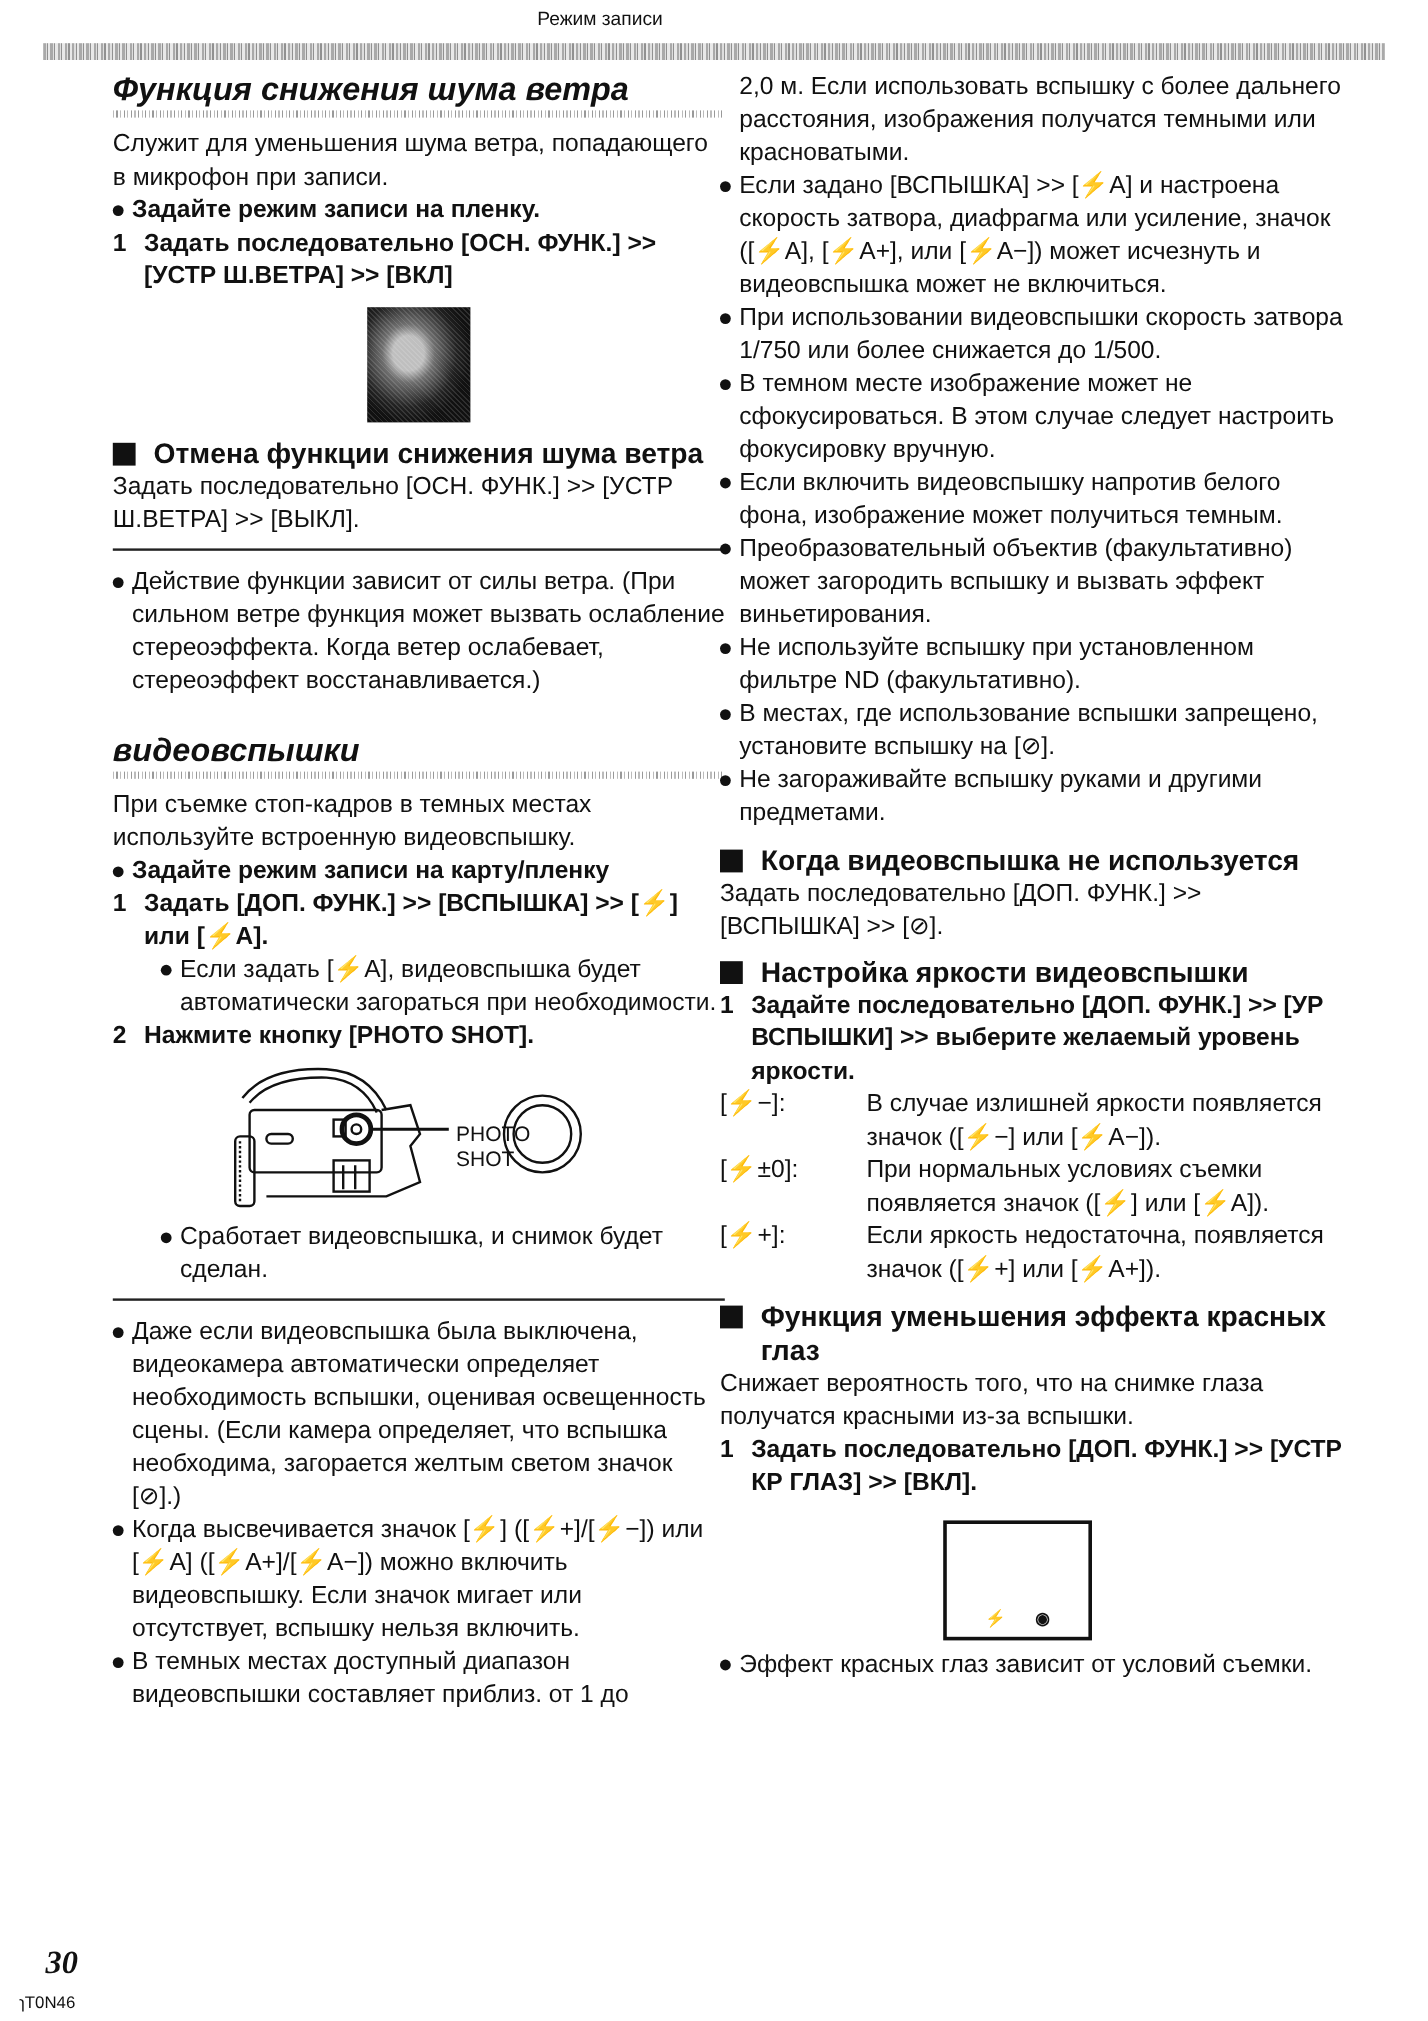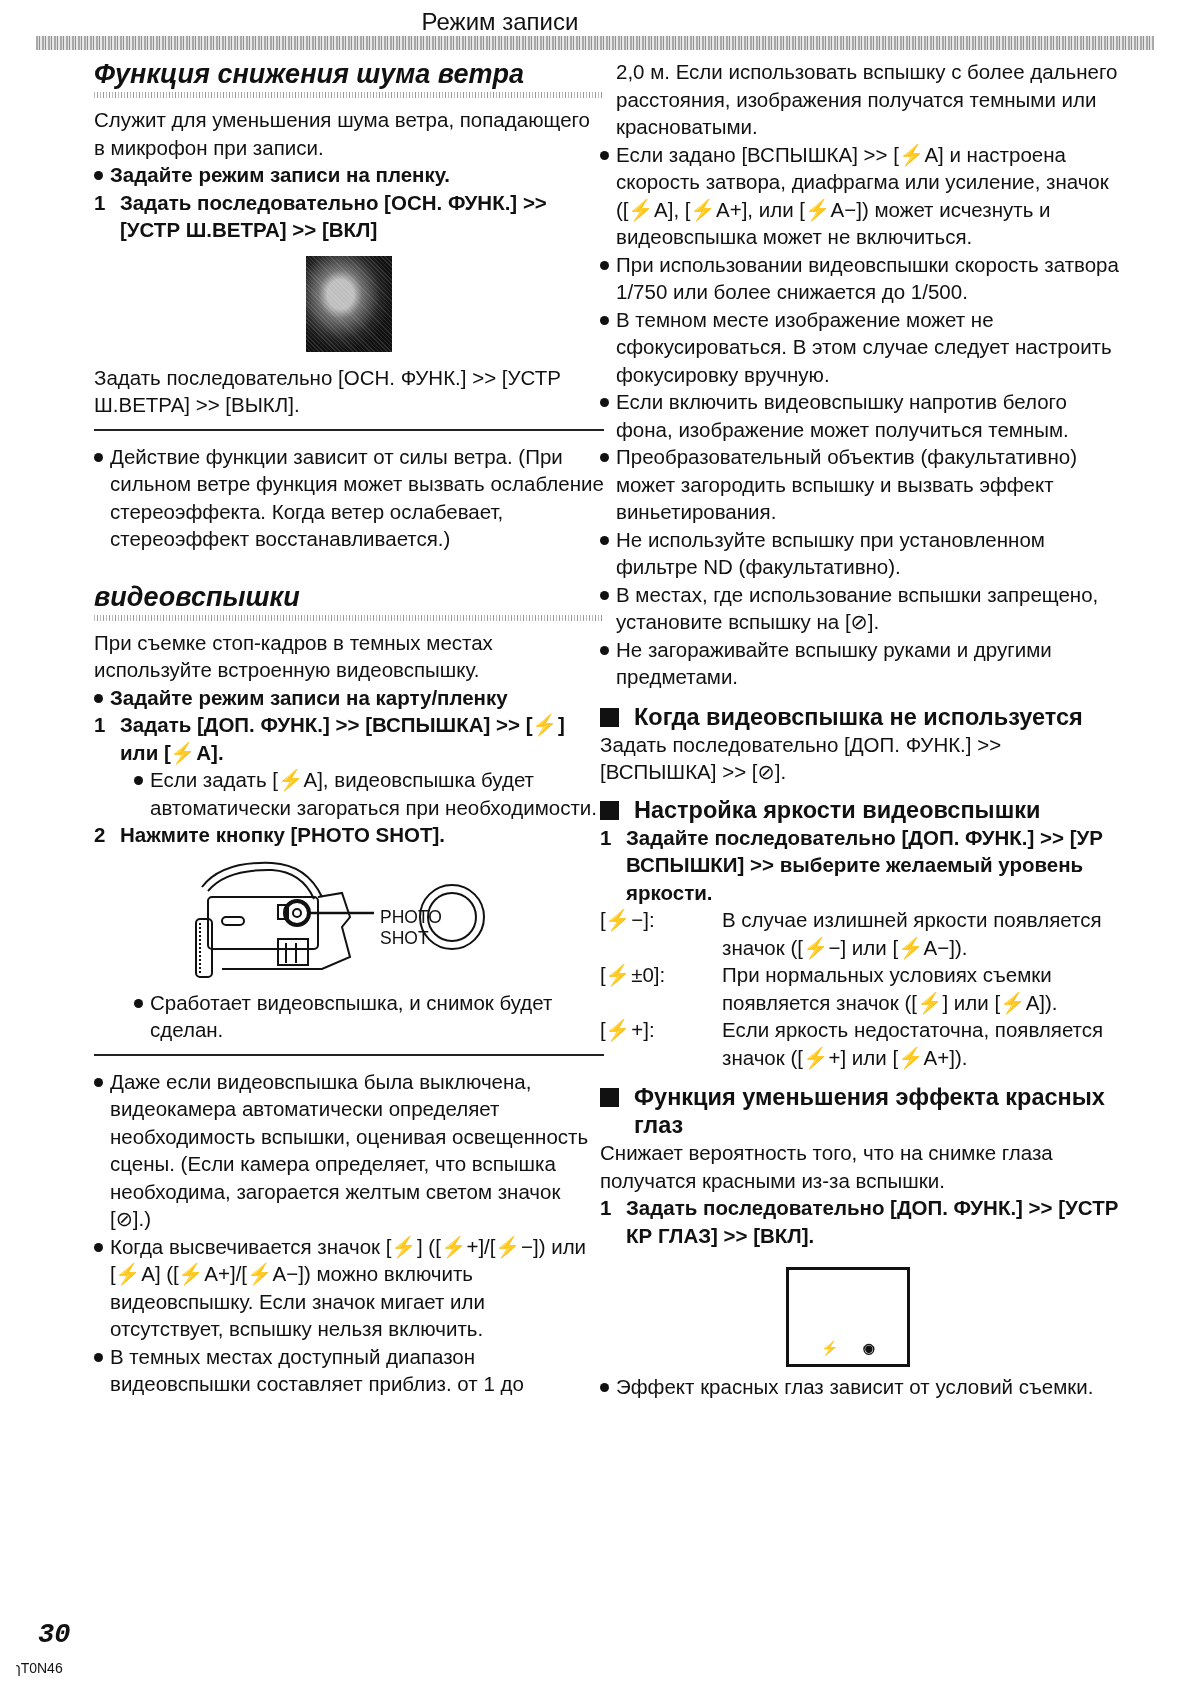--- a/index.html
+++ b/index.html
@@ -1,19 +1,19 @@
 <!DOCTYPE html>
 <html><head>
 <meta charset="utf-8">
 <style>
   * { box-sizing: border-box; margin: 0; padding: 0; }
   html, body { width: 1190px; height: 1684px; background: #ffffff; overflow: hidden; }
   body { position: relative; font-family: "Liberation Sans", sans-serif; color: #111; }
 
-  .page-header { position: absolute; left: 0; top: 8px; width: 1000px; text-align: center; font-size: 24px; color: #111; }
+  .page-header { position: absolute; left: 0; top: 8px; width: 1000px; text-align: center; font-size: 16px; color: #111; }
   .header-band { position: absolute; left: 36px; top: 36px; width: 1118px; height: 14px;
     background: repeating-linear-gradient(90deg, #9a9a9a 0 2px, #d8d8d8 2px 3px, #7d7d7d 3px 4px, #e4e4e4 4px 6px); opacity: 0.85; }
 
   .col { position: absolute; top: 58px; }
   .col-left { left: 54px; width: 510px; margin-left: 40px; }
   .col-right { left: 600px; width: 520px; }
 
   .p { font-size: 20.5px; line-height: 27.5px; }
   .b { font-weight: bold; }
   .h-italic { font-size: 27px; font-weight: bold; font-style: italic; line-height: 32px; }
@@ -38,21 +38,21 @@
 
   .camera-fig { position: relative; height: 128px; margin: 8px 0 4px 0; }
   .camera-fig svg { position: absolute; left: 88px; top: 0; }
   .photo-shot-label { position: absolute; left: 286px; top: 50px; font-size: 17.5px; line-height: 21px; }
 
   .levels { display: grid; grid-template-columns: 122px 1fr; row-gap: 0; }
 
   .viewfinder { width: 124px; height: 100px; border: 3px solid #111; margin: 18px 0 6px 186px; position: relative; }
   .viewfinder .vf-icons { position: absolute; right: 22px; bottom: 8px; font-size: 14px; font-weight: bold; letter-spacing: 10px; }
 
-  .footer-page { position: absolute; left: 38px; top: 1620px; font-family: Liberation Mono, monospace; font-style: italic; font-weight: bold; font-size: 27px; }
+  .footer-page { position: absolute; left: 38px; top: 1620px; font-family: Liberation Serif, serif; font-style: italic; font-weight: bold; font-size: 27px; }
   .footer-code { position: absolute; left: 16px; top: 1660px; font-size: 14px; text-align: right; }
 </style>
 </head>
 <body>
 
 <div class="page-header">Режим записи</div>
 <div class="header-band"></div>
 
 <div class="col col-left">
   <div class="h-italic">Функция снижения шума ветра</div>
@@ -61,20 +61,24 @@
   <div class="p b bullet">
     <span class="dot"></span>
     <span>Задайте режим записи на пленку.</span>
   </div>
   <div class="p b step">
     <span class="num">1</span>
     <span>Задать последовательно [ОСН. ФУНК.] &gt;&gt; [УСТР Ш.ВЕТРА] &gt;&gt; [ВКЛ]</span>
   </div>
   <div class="photo"></div>
 
+  <div class="sub-h">
+    <span class="sq"></span>
+    <span>Отмена функции снижения шума ветра</span>
+  </div>
   <div class="p">Задать последовательно [ОСН. ФУНК.] &gt;&gt; [УСТР Ш.ВЕТРА] &gt;&gt; [ВЫКЛ].</div>
   <div class="rule"></div>
   <div class="p bullet">
     <span class="dot"></span>
     <span>Действие функции зависит от силы ветра. (При сильном ветре функция может вызвать ослабление стереоэффекта. Когда ветер ослабевает, стереоэффект восстанавливается.)</span>
   </div>
 
   <div style="height:28px"></div>
   <div class="h-italic">видеовспышки</div>
   <div class="title-rule"></div>

